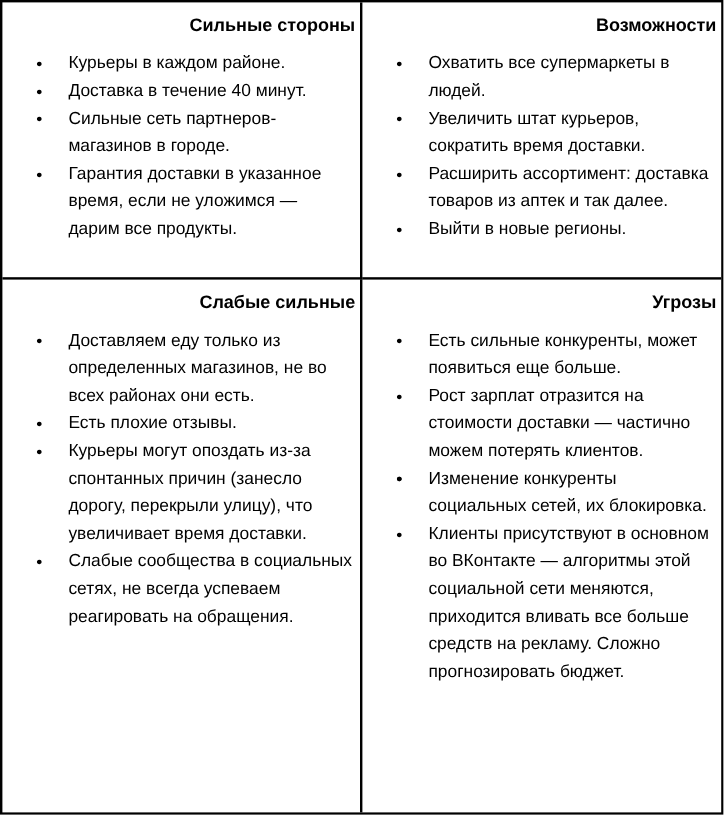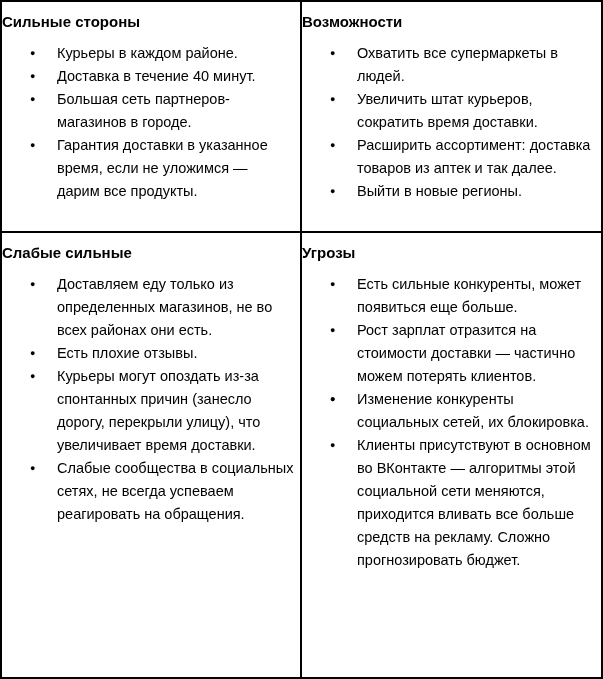--- a/index.html
+++ b/index.html
@@ -21,21 +21,21 @@
   }
   .cell {
     box-sizing: border-box;
     overflow: hidden;
     padding: 4px 4px 4px 0;
   }
   .cell.col-left { border-right: 2px solid #000000; }
   .cell.row-top  { border-bottom: 2px solid #000000; }
   .cell-title {
     margin: 4px 0 0 0;
-    text-align: left;
+    text-align: right;
     font-size: 15px;
     font-weight: bold;
     line-height: 23px;
   }
   ul.cell-list {
     list-style: none;
     margin: 9px 0 0 0;
     padding: 0 2px 0 55px;
   }
   ul.cell-list li {
@@ -54,21 +54,21 @@
 </head>
 <body>
 
 <div class="swot-table">
 
   <div class="cell col-left row-top">
     <h2 class="cell-title">Сильные стороны</h2>
     <ul class="cell-list">
         <li><span class="bullet">●</span><span>Курьеры в каждом районе.</span></li>
         <li><span class="bullet">●</span><span>Доставка в течение 40 минут.</span></li>
-        <li><span class="bullet">●</span><span>Большая сеть партнеров-магазинов в городе.</span></li>
+        <li><span class="bullet">●</span><span>Сильные сеть партнеров-магазинов в городе.</span></li>
         <li><span class="bullet">●</span><span>Гарантия доставки в указанное время, если не уложимся — дарим все продукты.</span></li>
       </ul>
   </div>
 
   <div class="cell col-right row-top">
     <h2 class="cell-title">Возможности</h2>
     <ul class="cell-list">
         <li><span class="bullet">●</span><span>Охватить все супермаркеты в людей.</span></li>
         <li><span class="bullet">●</span><span>Увеличить штат курьеров, сократить время доставки.</span></li>
         <li><span class="bullet">●</span><span>Расширить ассортимент: доставка товаров из аптек и так далее.</span></li>

